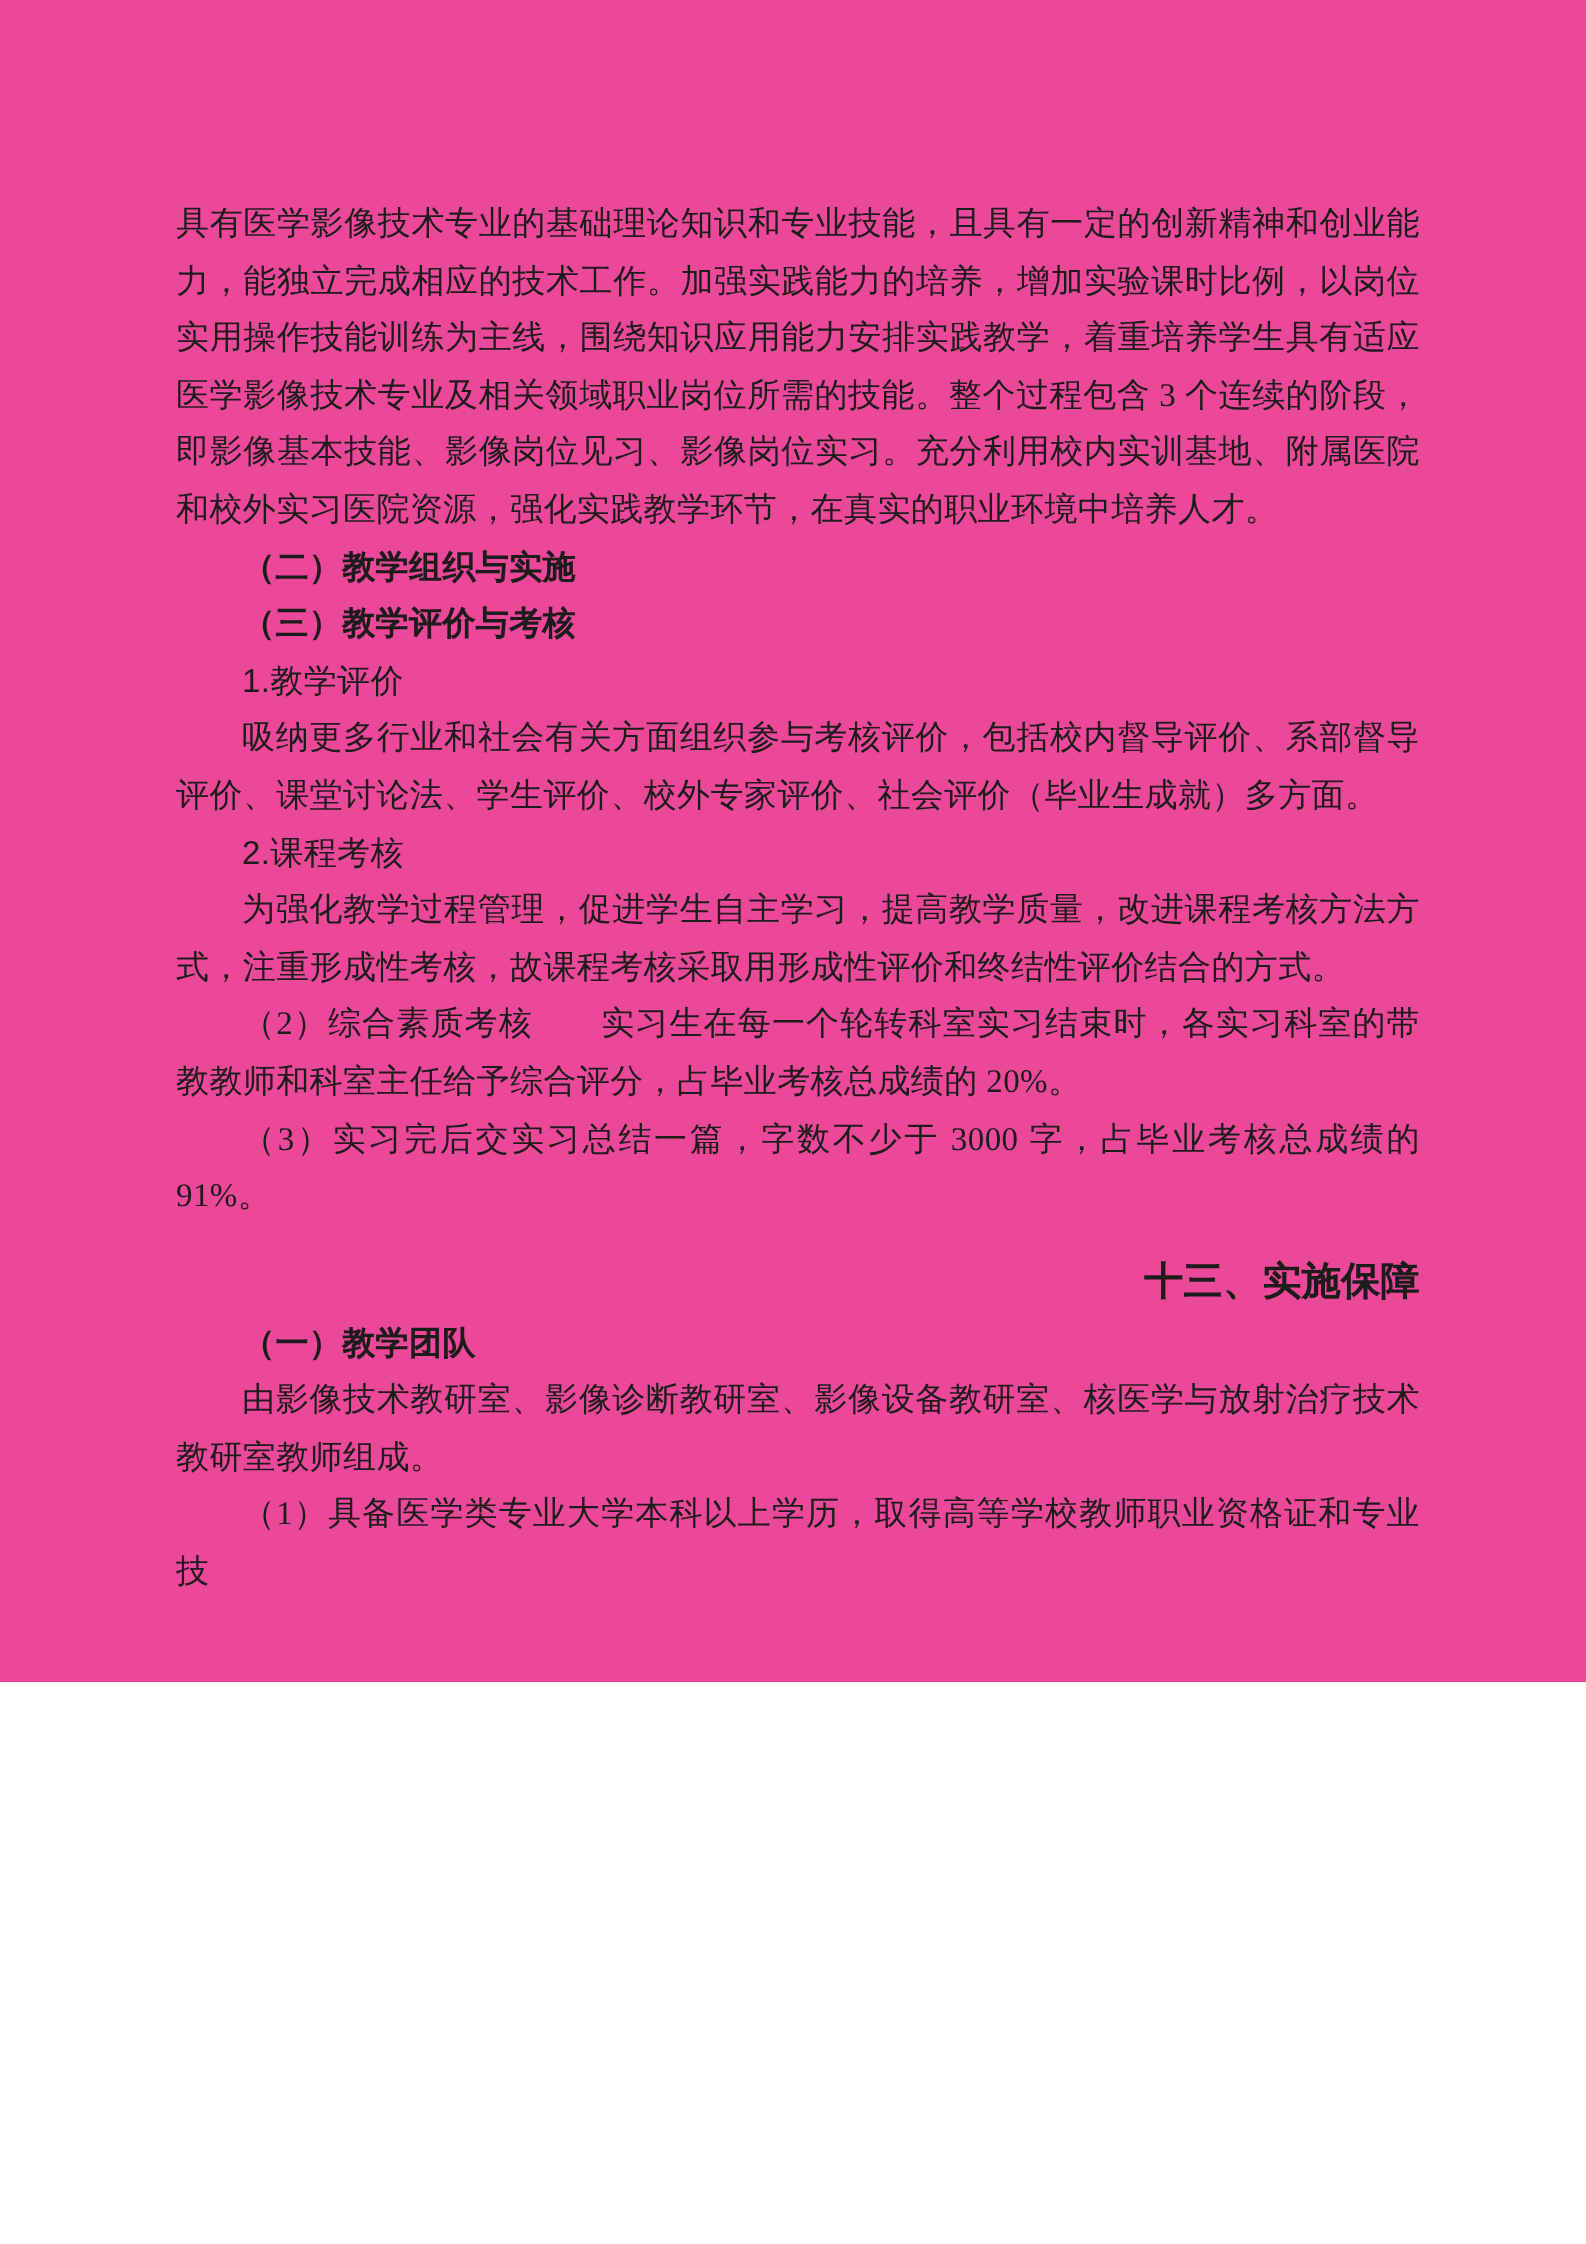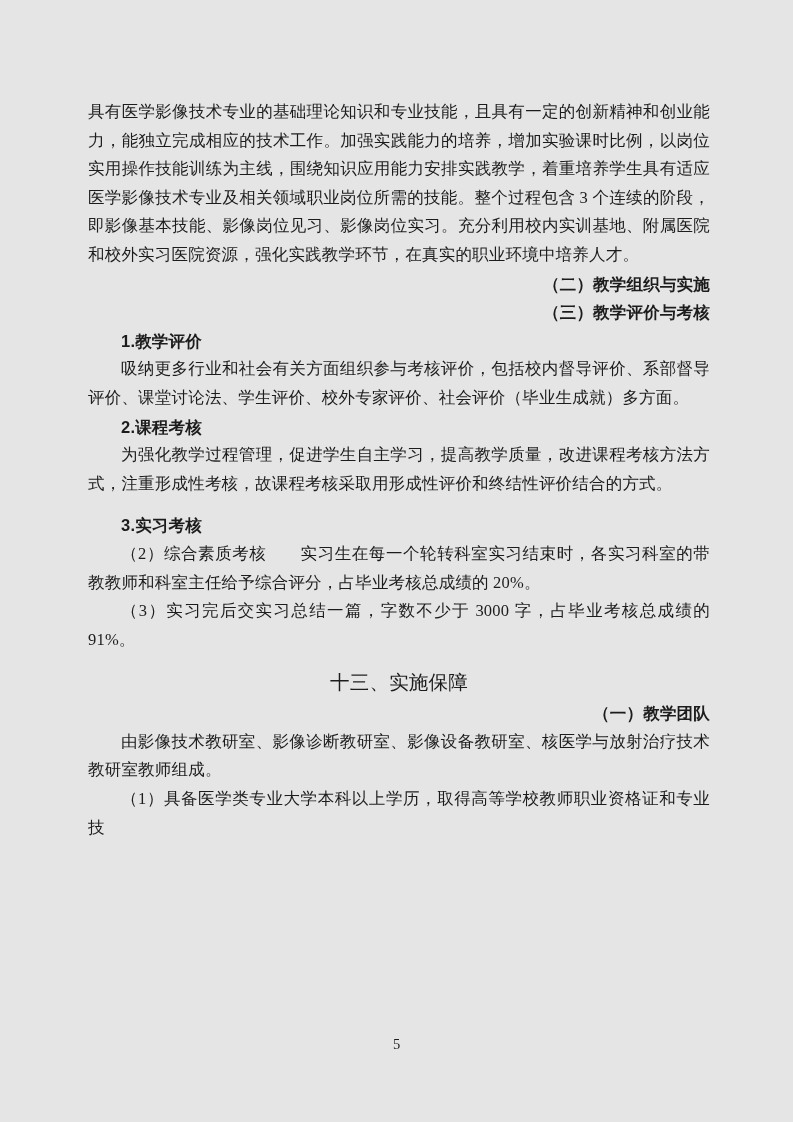--- a/index.html
+++ b/index.html
@@ -3,22 +3,22 @@
 <meta charset="utf-8">
 <style>
   html, body {
     margin: 0;
     padding: 0;
     background: #ffffff;
   }
   .page {
     position: relative;
     width: 793px;
-    height: 1122px;
-    background: #e5e5e5;
+    height: 841px;
+    background: #ec4899;
     overflow: hidden;
     font-family: "Liberation Serif", "DejaVu Serif", serif;
     color: #1c1c1c;
   }
   .content {
     position: absolute;
     left: 88px;
     top: 98px;
     width: 622px;
   }
@@ -32,36 +32,36 @@
   }
   p.body {
     font-family: "Liberation Serif", "DejaVu Serif", serif;
     text-indent: 2em;
   }
   p.body.noindent {
     text-indent: 0;
   }
   p.h1 {
     font-family: "Liberation Sans", "DejaVu Sans", sans-serif;
-    font-weight: normal;
+    font-weight: bold;
     font-size: 19.5px;
     line-height: 34px;
     text-indent: 0;
     margin-top: 11px;
-    text-align: center;
+    text-align: right;
   }
   p.h2 {
     font-family: "Liberation Sans", "DejaVu Sans", sans-serif;
     font-weight: bold;
     text-indent: 2em;
-    text-align: right;
+    text-align: left;
   }
   p.h3 {
     font-family: "Liberation Sans", "DejaVu Sans", sans-serif;
-    font-weight: bold;
+    font-weight: normal;
     text-indent: 2em;
     text-align: left;
   }
   p.gap-before {
     margin-top: 13px;
   }
   .footer {
     position: absolute;
     left: 0;
     top: 1036px;
@@ -77,21 +77,20 @@
 
 <div class="page">
   <div class="content">
     <p class="body noindent">具有医学影像技术专业的基础理论知识和专业技能，且具有一定的创新精神和创业能力，能独立完成相应的技术工作。加强实践能力的培养，增加实验课时比例，以岗位实用操作技能训练为主线，围绕知识应用能力安排实践教学，着重培养学生具有适应医学影像技术专业及相关领域职业岗位所需的技能。整个过程包含 3 个连续的阶段，即影像基本技能、影像岗位见习、影像岗位实习。充分利用校内实训基地、附属医院和校外实习医院资源，强化实践教学环节，在真实的职业环境中培养人才。</p>
     <p class="h2">（二）教学组织与实施</p>
     <p class="h2">（三）教学评价与考核</p>
     <p class="h3">1.教学评价</p>
     <p class="body">吸纳更多行业和社会有关方面组织参与考核评价，包括校内督导评价、系部督导评价、课堂讨论法、学生评价、校外专家评价、社会评价（毕业生成就）多方面。</p>
     <p class="h3">2.课程考核</p>
     <p class="body">为强化教学过程管理，促进学生自主学习，提高教学质量，改进课程考核方法方式，注重形成性考核，故课程考核采取用形成性评价和终结性评价结合的方式。</p>
-    <p class="h3 gap-before">3.实习考核</p>
     <p class="body">（2）综合素质考核　　实习生在每一个轮转科室实习结束时，各实习科室的带教教师和科室主任给予综合评分，占毕业考核总成绩的 20%。</p>
     <p class="body">（3）实习完后交实习总结一篇，字数不少于 3000 字，占毕业考核总成绩的 91%。</p>
     <p class="h1">十三、实施保障</p>
     <p class="h2">（一）教学团队</p>
     <p class="body">由影像技术教研室、影像诊断教研室、影像设备教研室、核医学与放射治疗技术教研室教师组成。</p>
     <p class="body">（1）具备医学类专业大学本科以上学历，取得高等学校教师职业资格证和专业技</p>
   </div>
   <div class="footer">5</div>
 </div>
 

